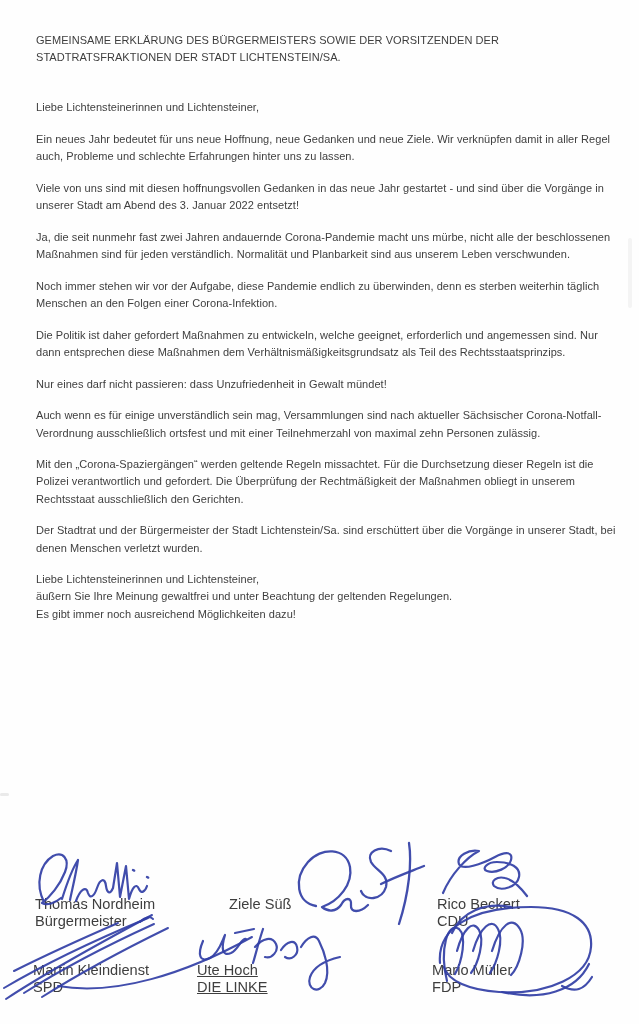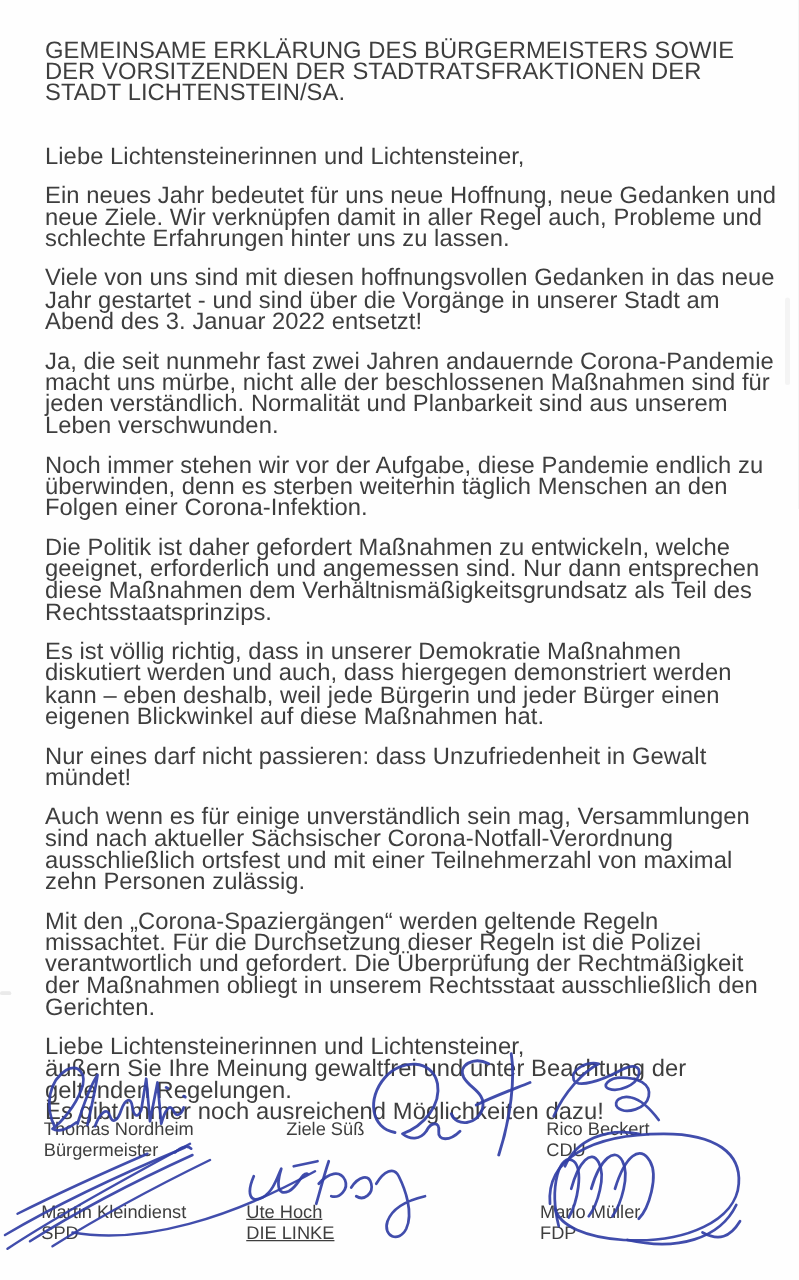--- a/index.html
+++ b/index.html
@@ -4,21 +4,21 @@
 <style>
   html,body{margin:0;padding:0;background:#e9e9e9;}
   .page{
     position:relative;width:639px;height:1024px;margin:0 auto;
     background:#fefefe;overflow:hidden;
     font-family:"Liberation Sans","DejaVu Sans",sans-serif;
     color:#3e3e3e;
   }
   .content{
     position:absolute;left:36px;top:32px;width:586px;
-    font-size:19px;line-height:17.2px;letter-spacing:0.05px;
+    font-size:11px;line-height:17.2px;letter-spacing:0.05px;
   }
   .content p{margin:0 0 14.5px 0;}
   .title{max-width:572px;margin-bottom:33px !important;}
   .bold{font-weight:normal;}
   .closing p{margin:0;}
   .sig-label{position:absolute;font-size:14.6px;line-height:17px;white-space:nowrap;}
   .ink{position:absolute;left:0;top:0;pointer-events:none;}
   .ink path{fill:none;stroke:#3340a6;stroke-linecap:round;stroke-linejoin:round;opacity:0.93;}
   .smudge{position:absolute;background:#d9d9d9;opacity:0.55;border-radius:2px;}
 </style>
@@ -31,24 +31,24 @@
   <div class="smudge" style="left:628px;top:238px;width:4px;height:70px;opacity:.25;"></div>
 
   <div class="content">
     <p class="title">GEMEINSAME ERKLÄRUNG DES BÜRGERMEISTERS SOWIE DER VORSITZENDEN DER STADTRATSFRAKTIONEN DER STADT LICHTENSTEIN/SA.</p>
     <p>Liebe Lichtensteinerinnen und Lichtensteiner,</p>
     <p>Ein neues Jahr bedeutet für uns neue Hoffnung, neue Gedanken und neue Ziele. Wir verknüpfen damit in aller Regel auch, Probleme und schlechte Erfahrungen hinter uns zu lassen.</p>
     <p>Viele von uns sind mit diesen hoffnungsvollen Gedanken in das neue Jahr gestartet - und sind über die Vorgänge in unserer Stadt am Abend des 3. Januar 2022 entsetzt!</p>
     <p>Ja, die seit nunmehr fast zwei Jahren andauernde Corona-Pandemie macht uns mürbe, nicht alle der beschlossenen Maßnahmen sind für jeden verständlich. Normalität und Planbarkeit sind aus unserem Leben verschwunden.</p>
     <p>Noch immer stehen wir vor der Aufgabe, diese Pandemie endlich zu überwinden, denn es sterben weiterhin täglich Menschen an den Folgen einer Corona-Infektion.</p>
     <p>Die Politik ist daher gefordert Maßnahmen zu entwickeln, welche geeignet, erforderlich und angemessen sind. Nur dann entsprechen diese Maßnahmen dem Verhältnismäßigkeitsgrundsatz als Teil des Rechtsstaatsprinzips.</p>
-    <p>Es ist völlig richtig, dass in unserer Demokratie Maßnahmen diskutiert werden und auch, dass hiergegen demonstriert werden kann – eben deshalb, weil jede Bürgerin und jeder Bürger einen eigenen Blickwinkel auf diese Maßnahmen hat.</p>
     <p class="bold">Nur eines darf nicht passieren: dass Unzufriedenheit in Gewalt mündet!</p>
     <p>Auch wenn es für einige unverständlich sein mag, Versammlungen sind nach aktueller Sächsischer Corona-Notfall-Verordnung ausschließlich ortsfest und mit einer Teilnehmerzahl von maximal zehn Personen zulässig.</p>
     <p>Mit den „Corona-Spaziergängen“ werden geltende Regeln missachtet. Für die Durchsetzung dieser Regeln ist die Polizei verantwortlich und gefordert. Die Überprüfung der Rechtmäßigkeit der Maßnahmen obliegt in unserem Rechtsstaat ausschließlich den Gerichten.</p>
+    <p>Der Stadtrat und der Bürgermeister der Stadt Lichtenstein/Sa. sind erschüttert über die Vorgänge in unserer Stadt, bei denen Menschen verletzt wurden.</p>
     <div class="closing">
       <p class="bold">Liebe Lichtensteinerinnen und Lichtensteiner,</p>
       <p class="bold">äußern Sie Ihre Meinung gewaltfrei und unter Beachtung der geltenden Regelungen.</p>
       <p>Es gibt immer noch ausreichend Möglichkeiten dazu!</p>
     </div>
   </div>
 
   <div class="sig-label" style="left:35px;top:896px;">
     <div>Thomas Nordheim</div>
     <div>Bürgermeister</div>

